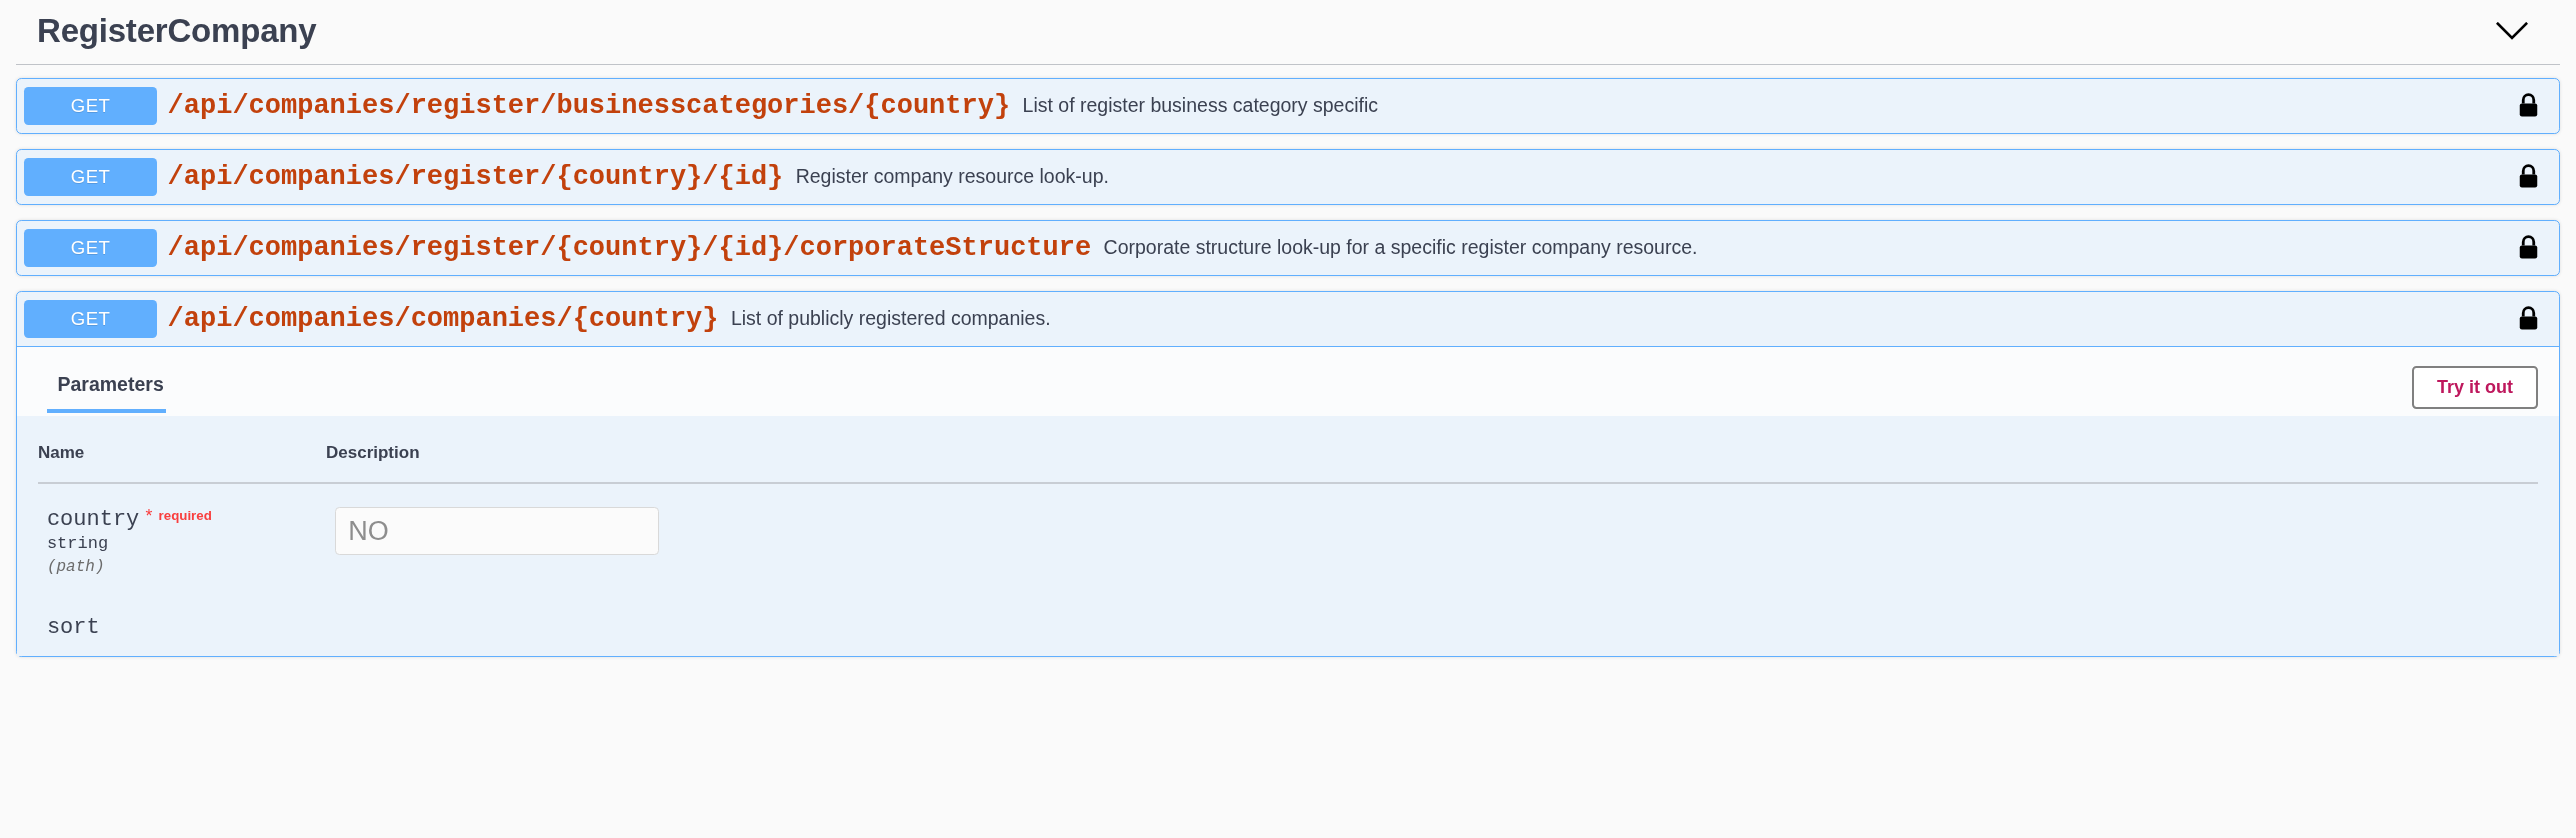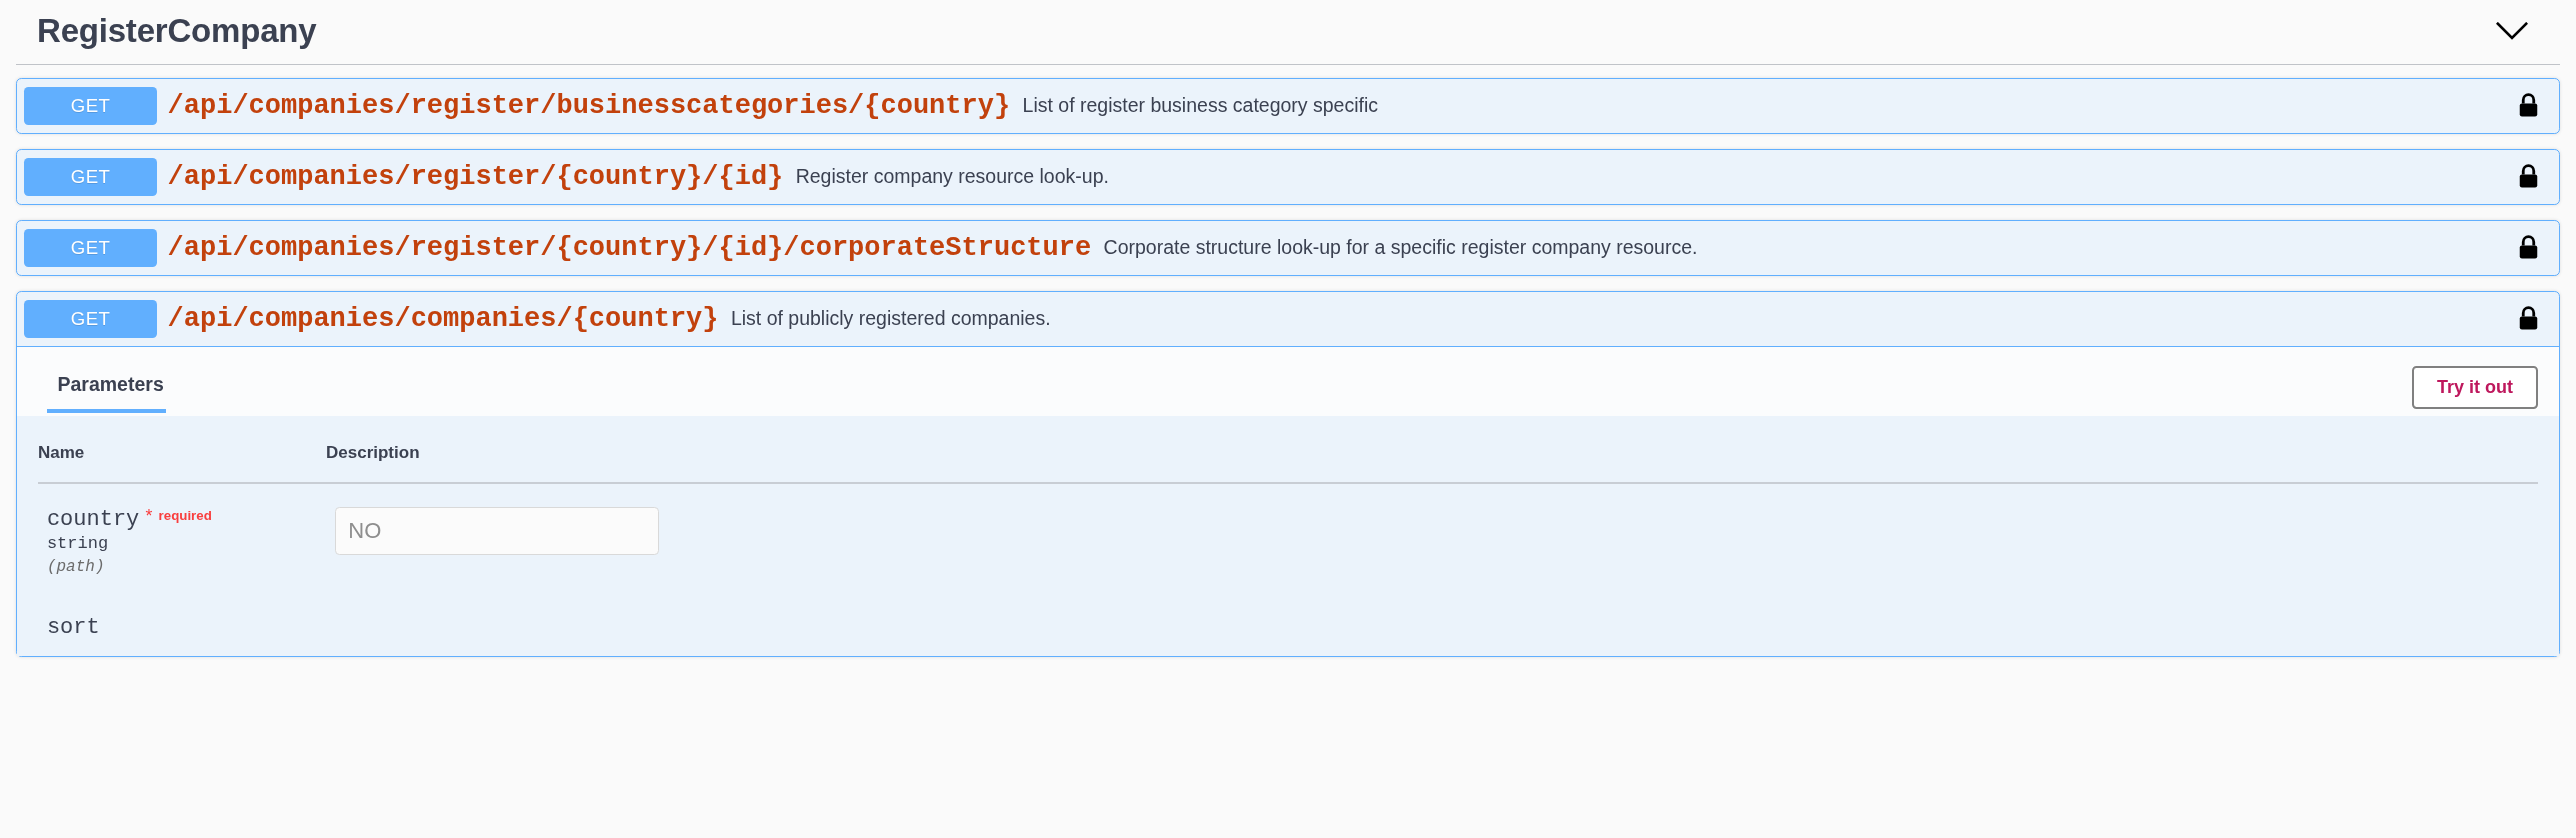--- a/index.html
+++ b/index.html
@@ -211,21 +211,21 @@
     color: #6b6b6b;
     margin-top: 5.3px;
   }
 
   .param-input {
     width: 324px;
     height: 48px;
     border: 1.8px solid #d9d9d9;
     border-radius: 4.4px;
     background: #fbfbfb;
-    font-size: 22px;
+    font-size: 27px;
     font-family: "Liberation Sans", sans-serif;
     color: #3b4151;
     padding: 0 12.4px;
     outline: none;
   }
   .param-input::placeholder { color: #8e8e8e; opacity: 1; }
 
   .param-row-partial .param-name { font-size: 22px; }
 </style>
 </head>

